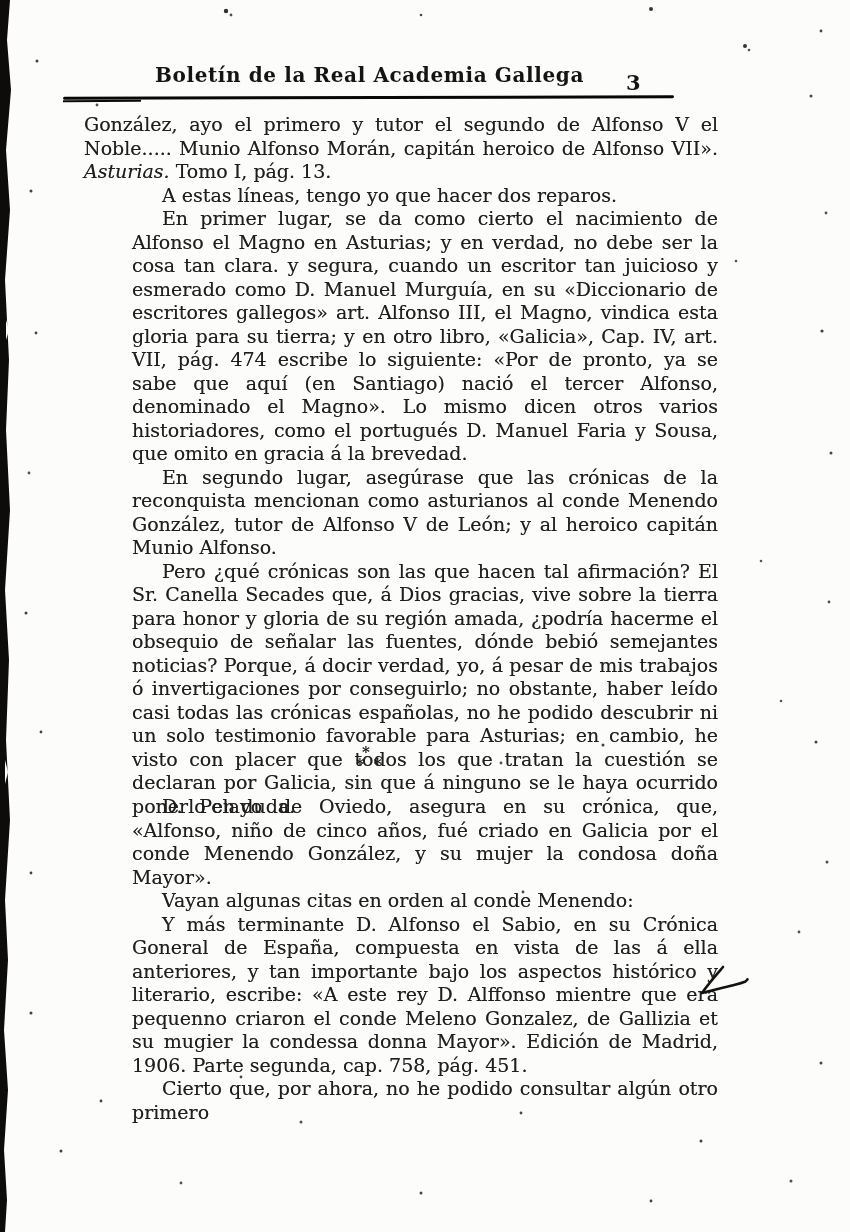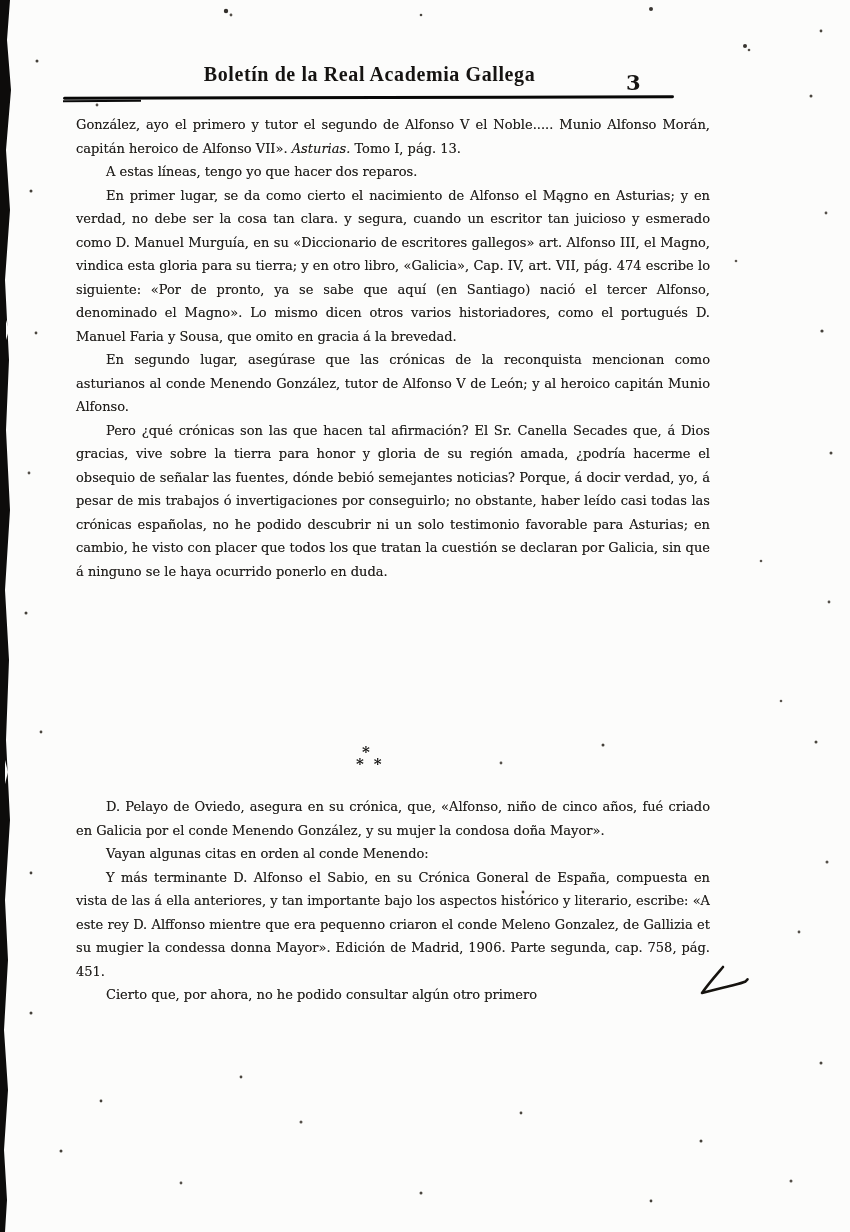--- a/index.html
+++ b/index.html
@@ -7,44 +7,44 @@
   .page {
     position:relative; width:850px; height:1232px; margin:0 auto;
     background:#fcfcfb; overflow:hidden; color:#1d1b18;
   }
   
   .left-band { position:absolute; left:0; top:0; width:14px; height:1232px; z-index:3; }
   
   .header-title {
     position:absolute; left:63px; top:63px; width:613px;
     text-align:center; font-size:20px; font-weight:700; letter-spacing:0.6px;
-    color:#161412; white-space:nowrap;font-family:Liberation Serif, serif;
+    color:#161412; white-space:nowrap;
   }
   .page-number {
     position:absolute; left:626px; top:70px; width:40px;
     font-size:21px; font-weight:700; color:#161412;
   }
   .rule-main {
     position:absolute; left:63px; top:96px; width:611px; height:3px;
     background:#070707; transform:rotate(-0.12deg); border-radius:2px;
   }
   .rule-sub {
     position:absolute; left:63px; top:100px; width:78px; height:2px;
     background:#0a0a0a; transform:rotate(-0.3deg);
   }
   
   .text-col {
-    position:absolute; left:76px; width:634px;
-    font-size:13px; line-height:23.5px; text-align:justify;
+    position:absolute; left:84px; width:634px;
+    font-size:19px; line-height:23.5px; text-align:justify;
     color:#201e1b; text-shadow:0 0 0.4px rgba(32,30,27,.55);
   }
   #section-0 { top:113px; }
   #section-1 { top:795px; }
   .text-col p { margin:0; padding:0; }
-  .text-col p.indent { text-indent:30px; }
+  .text-col p.indent { text-indent:30px;margin-left:48px; }
   .text-col em { font-style:italic; }
   
   .asterism {
     position:absolute; left:346px; top:746px; width:40px; z-index:2;
     text-align:center; font-size:15px; font-weight:700; color:#131210;
   }
   .asterism .row1 { line-height:12px; }
   .asterism .row2 { line-height:12px; letter-spacing:10px; padding-left:10px; }
   
   .pen-mark { position:absolute; left:698px; top:956px; z-index:2; }

